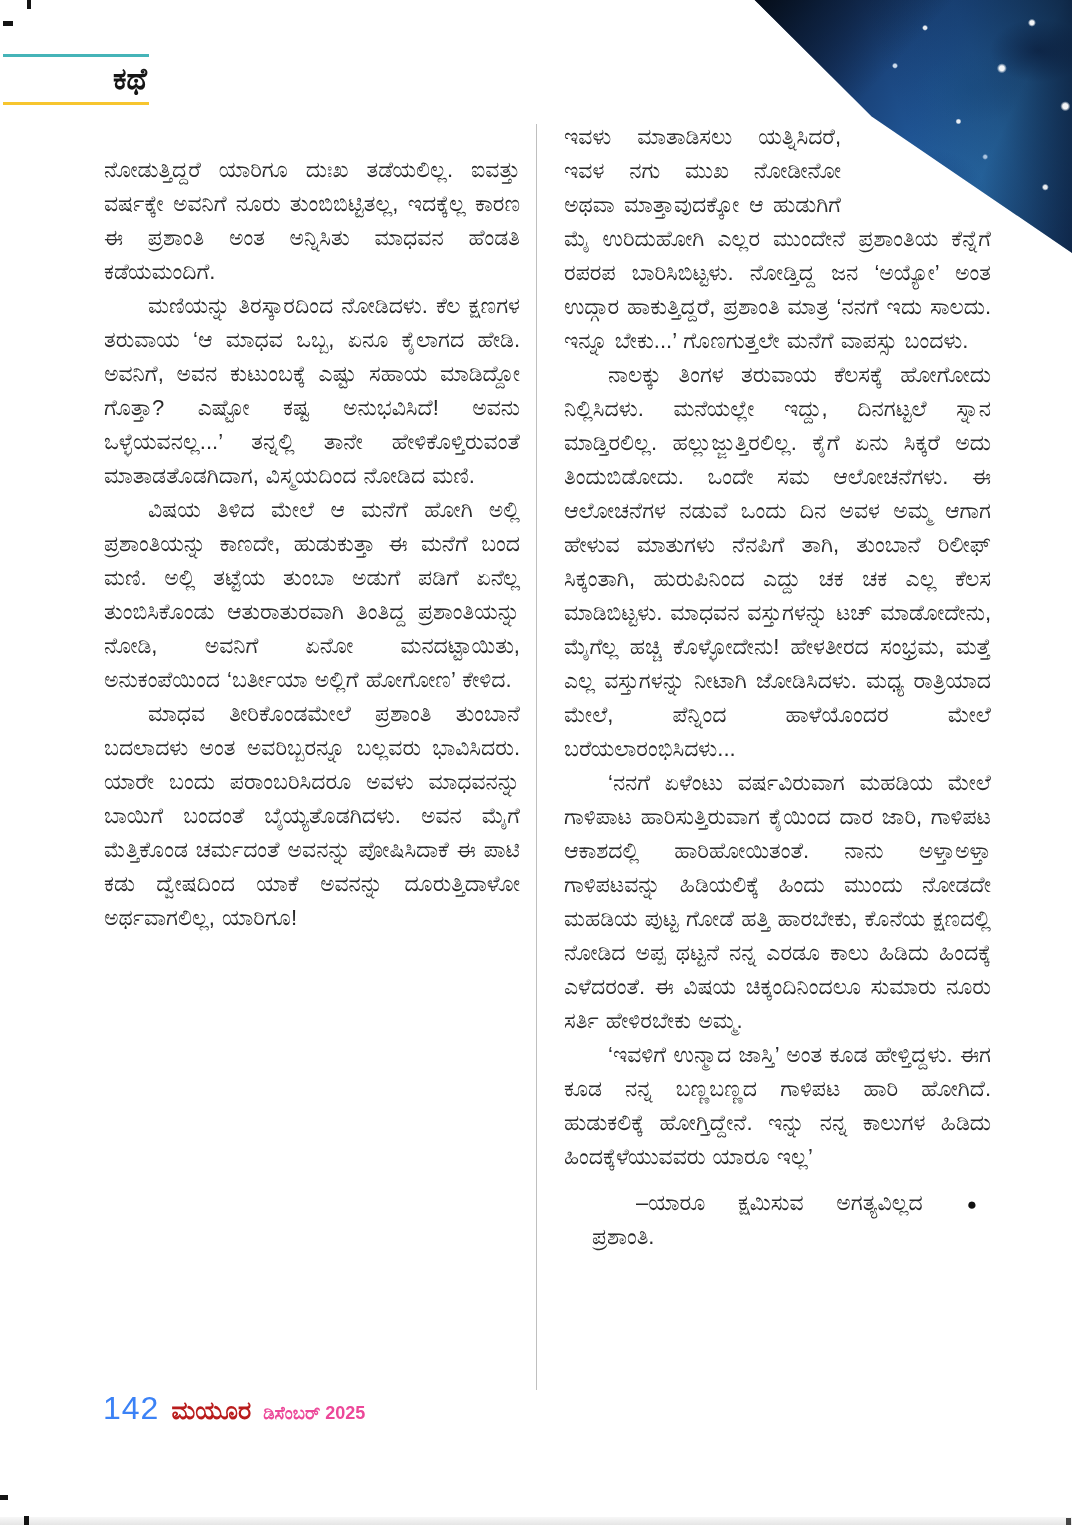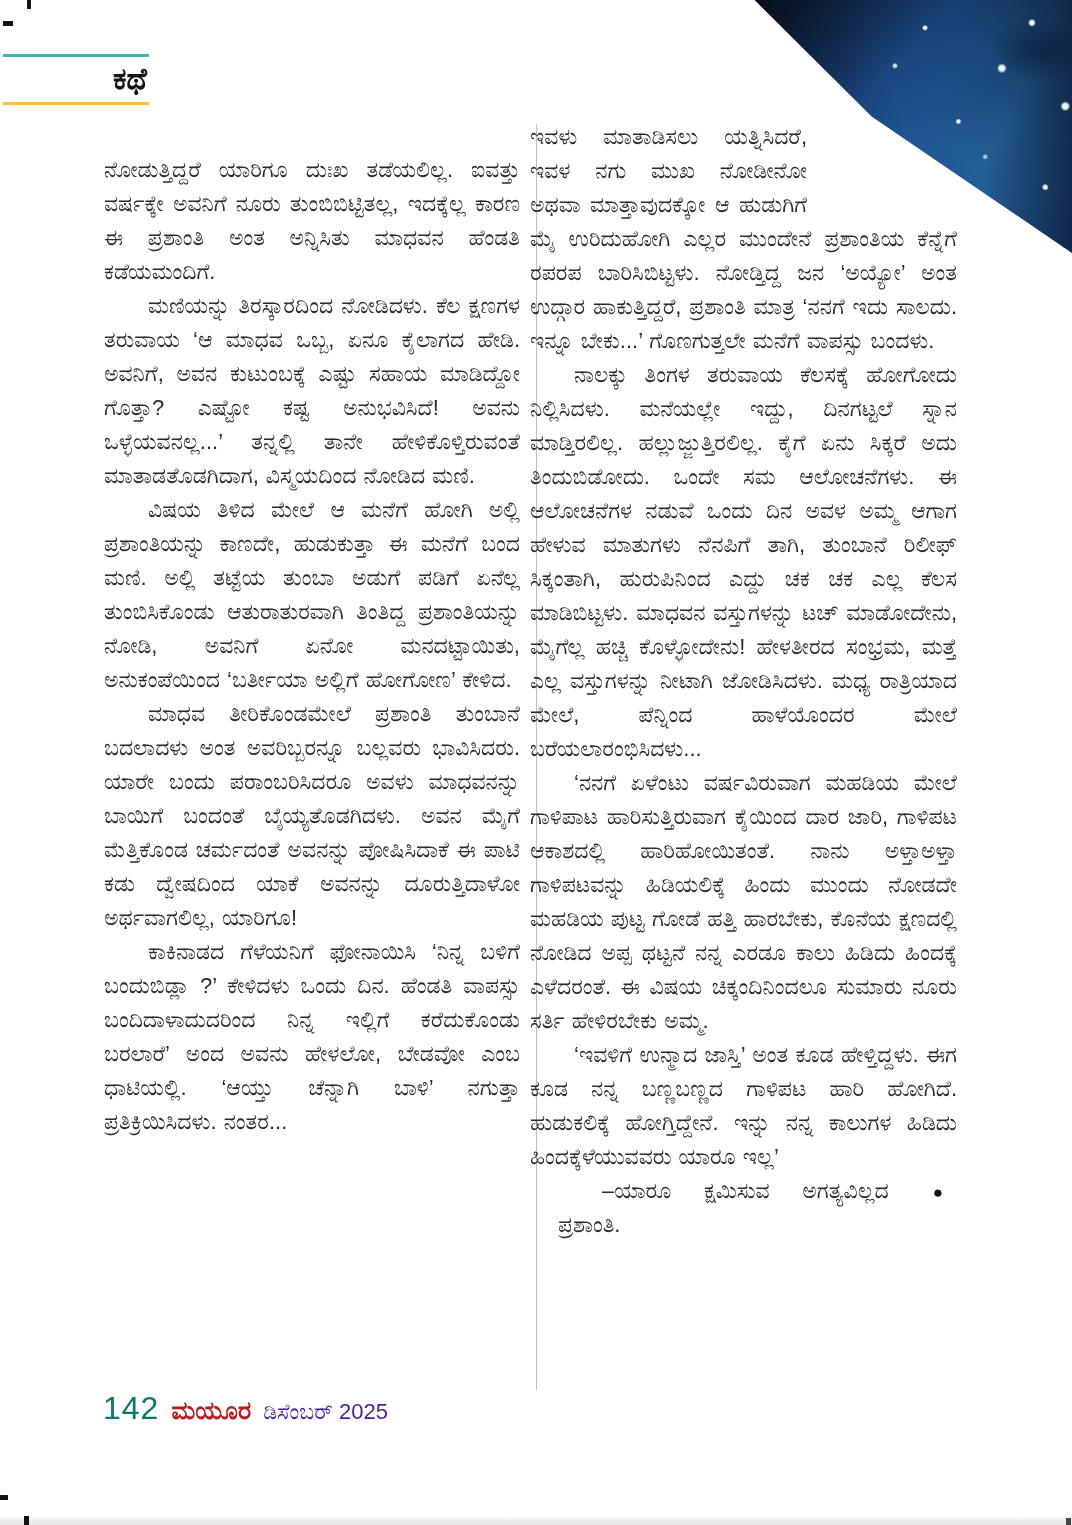--- a/index.html
+++ b/index.html
@@ -50,46 +50,46 @@
       radial-gradient(80px 50px at 70% 35%, rgba(30,90,150,.55), rgba(0,0,0,0) 70%),
       radial-gradient(90px 60px at 55% 75%, rgba(20,60,120,.5),  rgba(0,0,0,0) 70%),
       radial-gradient(70px 45px at 90% 20%, rgba(10,30,70,.6),   rgba(0,0,0,0) 70%),
       
       linear-gradient(115deg, #0c1e3c 0%, #17386a 28%, #1f5493 52%, #2a6fae 72%, #14345f 100%);
   }
 
   
   .column { position:absolute; top:120px; }
   .column.left  { left:104px; width:416px;margin-top:33px; }
-  .column.right { left:530px; width:427px; }
+  .column.right { left:564px; width:427px; }
   .column-rule  { position:absolute; left:536px; top:124px; width:1px; height:1266px; background:#bfbfbf; }
 
   .para {
     margin:0; text-align:justify; text-indent:44px;
     font-size:22px; line-height:34px; color:#2a2a2a;
     word-spacing:1px;
   }
   .para.no-indent { text-indent:0; }
 
   
   .img-spacer { float:right; width:150px; height:70px; }
 
-  .attribution { display:flex; align-items:baseline; margin-top:0; }
+  .attribution { display:flex; align-items:baseline; margin-top:12px; }
   .attribution .attr-text {
     margin-left:28px; font-size:22px; line-height:34px; color:#2a2a2a;
   }
   .attribution .end-bullet {
     margin-left:auto; margin-right:14px; font-size:17px; color:#111; line-height:34px;
   }
 
   
   .footer { position:absolute; left:103px; top:1390px; display:flex; align-items:baseline; gap:12px; }
-  .footer .page-number { font-size:32px; color:#0f766e; letter-spacing:1px; }
+  .footer .page-number { font-size:32px; color:#3b82f6; letter-spacing:1px; }
   .footer .magazine    { font-size:25px; font-weight:bold; color:#b91c1c; }
-  .footer .issue       { font-size:22px; color:#4c1d95; }
+  .footer .issue       { font-size:18px; color:#ec4899;font-weight:bold; }
 
   
   .bottom-shade {
     position:absolute; left:0; top:1517px; width:1072px; height:8px;
     background:linear-gradient(to bottom, rgba(0,0,0,.03), rgba(0,0,0,.10));
   }
 </style>
 </head>
 <body>
 
@@ -105,21 +105,20 @@
   <div class="rule-yellow"></div>
 </div>
 
 <div class="illustration"></div>
 
 <div class="column left">
   <p class="para no-indent">ನೋಡುತ್ತಿದ್ದರೆ ಯಾರಿಗೂ ದುಃಖ ತಡೆಯಲಿಲ್ಲ. ಐವತ್ತು ವರ್ಷಕ್ಕೇ ಅವನಿಗೆ ನೂರು ತುಂಬಿಬಿಟ್ಟಿತಲ್ಲ, ಇದಕ್ಕೆಲ್ಲ ಕಾರಣ ಈ ಪ್ರಶಾಂತಿ ಅಂತ ಅನ್ನಿಸಿತು ಮಾಧವನ ಹೆಂಡತಿ ಕಡೆಯಮಂದಿಗೆ.</p>
   <p class="para">ಮಣಿಯನ್ನು ತಿರಸ್ಕಾರದಿಂದ ನೋಡಿದಳು. ಕೆಲ ಕ್ಷಣಗಳ ತರುವಾಯ ‘ಆ ಮಾಧವ ಒಬ್ಬ, ಏನೂ ಕೈಲಾಗದ ಹೇಡಿ. ಅವನಿಗೆ, ಅವನ ಕುಟುಂಬಕ್ಕೆ ಎಷ್ಟು ಸಹಾಯ ಮಾಡಿದ್ದೋ ಗೊತ್ತಾ? ಎಷ್ಟೋ ಕಷ್ಟ ಅನುಭವಿಸಿದೆ! ಅವನು ಒಳ್ಳೆಯವನಲ್ಲ...’ ತನ್ನಲ್ಲಿ ತಾನೇ ಹೇಳಿಕೊಳ್ತಿರುವಂತೆ ಮಾತಾಡತೊಡಗಿದಾಗ, ವಿಸ್ಮಯದಿಂದ ನೋಡಿದ ಮಣಿ.</p>
   <p class="para">ವಿಷಯ ತಿಳಿದ ಮೇಲೆ ಆ ಮನೆಗೆ ಹೋಗಿ ಅಲ್ಲಿ ಪ್ರಶಾಂತಿಯನ್ನು ಕಾಣದೇ, ಹುಡುಕುತ್ತಾ ಈ ಮನೆಗೆ ಬಂದ ಮಣಿ. ಅಲ್ಲಿ ತಟ್ಟೆಯ ತುಂಬಾ ಅಡುಗೆ ಪಡಿಗೆ ಏನೆಲ್ಲ ತುಂಬಿಸಿಕೊಂಡು ಆತುರಾತುರವಾಗಿ ತಿಂತಿದ್ದ ಪ್ರಶಾಂತಿಯನ್ನು ನೋಡಿ, ಅವನಿಗೆ ಏನೋ ಮನದಟ್ಟಾಯಿತು, ಅನುಕಂಪೆಯಿಂದ ‘ಬರ್ತೀಯಾ ಅಲ್ಲಿಗೆ ಹೋಗೋಣ’ ಕೇಳಿದ.</p>
   <p class="para">ಮಾಧವ ತೀರಿಕೊಂಡಮೇಲೆ ಪ್ರಶಾಂತಿ ತುಂಬಾನೆ ಬದಲಾದಳು ಅಂತ ಅವರಿಬ್ಬರನ್ನೂ ಬಲ್ಲವರು ಭಾವಿಸಿದರು. ಯಾರೇ ಬಂದು ಪರಾಂಬರಿಸಿದರೂ ಅವಳು ಮಾಧವನನ್ನು ಬಾಯಿಗೆ ಬಂದಂತೆ ಬೈಯ್ಯತೊಡಗಿದಳು. ಅವನ ಮೈಗೆ ಮೆತ್ತಿಕೊಂಡ ಚರ್ಮದಂತೆ ಅವನನ್ನು ಪೋಷಿಸಿದಾಕೆ ಈ ಪಾಟಿ ಕಡು ದ್ವೇಷದಿಂದ ಯಾಕೆ ಅವನನ್ನು ದೂರುತ್ತಿದಾಳೋ ಅರ್ಥವಾಗಲಿಲ್ಲ, ಯಾರಿಗೂ!</p>
-  <p class="para">ಕಾಕಿನಾಡದ ಗೆಳೆಯನಿಗೆ ಫೋನಾಯಿಸಿ ‘ನಿನ್ನ ಬಳಿಗೆ ಬಂದುಬಿಡ್ಲಾ ?’ ಕೇಳಿದಳು ಒಂದು ದಿನ. ಹೆಂಡತಿ ವಾಪಸ್ಸು ಬಂದಿದಾಳಾದುದರಿಂದ ನಿನ್ನ ಇಲ್ಲಿಗೆ ಕರೆದುಕೊಂಡು ಬರಲಾರೆ’ ಅಂದ ಅವನು ಹೇಳಲೋ, ಬೇಡವೋ ಎಂಬ ಧಾಟಿಯಲ್ಲಿ. ‘ಆಯ್ತು ಚೆನ್ನಾಗಿ ಬಾಳಿ’ ನಗುತ್ತಾ ಪ್ರತಿಕ್ರಿಯಿಸಿದಳು. ನಂತರ...</p>
 </div>
 
 <div class="column-rule"></div>
 
 <div class="column right">
   <p class="para no-indent"><span class="img-spacer"></span><span>ಇವಳು ಮಾತಾಡಿಸಲು ಯತ್ನಿಸಿದರೆ, ಇವಳ ನಗು ಮುಖ ನೋಡೀನೋ ಅಥವಾ ಮಾತ್ತಾವುದಕ್ಕೋ ಆ ಹುಡುಗಿಗೆ ಮೈ ಉರಿದುಹೋಗಿ ಎಲ್ಲರ ಮುಂದೇನೆ ಪ್ರಶಾಂತಿಯ ಕೆನ್ನೆಗೆ ರಪರಪ ಬಾರಿಸಿಬಿಟ್ಟಳು. ನೋಡ್ತಿದ್ದ ಜನ ‘ಅಯ್ಯೋ’ ಅಂತ ಉದ್ಗಾರ ಹಾಕುತ್ತಿದ್ದರೆ, ಪ್ರಶಾಂತಿ ಮಾತ್ರ ‘ನನಗೆ ಇದು ಸಾಲದು. ಇನ್ನೂ ಬೇಕು...’ ಗೊಣಗುತ್ತಲೇ ಮನೆಗೆ ವಾಪಸ್ಸು ಬಂದಳು.</span></p>
   <p class="para">ನಾಲಕ್ಕು ತಿಂಗಳ ತರುವಾಯ ಕೆಲಸಕ್ಕೆ ಹೋಗೋದು ನಿಲ್ಲಿಸಿದಳು. ಮನೆಯಲ್ಲೇ ಇದ್ದು, ದಿನಗಟ್ಟಲೆ ಸ್ನಾನ ಮಾಡ್ತಿರಲಿಲ್ಲ. ಹಲ್ಲುಜ್ಜುತ್ತಿರಲಿಲ್ಲ. ಕೈಗೆ ಏನು ಸಿಕ್ಕರೆ ಅದು ತಿಂದುಬಿಡೋದು. ಒಂದೇ ಸಮ ಆಲೋಚನೆಗಳು. ಈ ಆಲೋಚನೆಗಳ ನಡುವೆ ಒಂದು ದಿನ ಅವಳ ಅಮ್ಮ ಆಗಾಗ ಹೇಳುವ ಮಾತುಗಳು ನೆನಪಿಗೆ ತಾಗಿ, ತುಂಬಾನೆ ರಿಲೀಫ್ ಸಿಕ್ಕಂತಾಗಿ, ಹುರುಪಿನಿಂದ ಎದ್ದು ಚಕ ಚಕ ಎಲ್ಲ ಕೆಲಸ ಮಾಡಿಬಿಟ್ಟಳು. ಮಾಧವನ ವಸ್ತುಗಳನ್ನು ಟಚ್ ಮಾಡೋದೇನು, ಮೈಗೆಲ್ಲ ಹಚ್ಚಿ ಕೊಳ್ಳೋದೇನು! ಹೇಳತೀರದ ಸಂಭ್ರಮ, ಮತ್ತೆ ಎಲ್ಲ ವಸ್ತುಗಳನ್ನು ನೀಟಾಗಿ ಜೋಡಿಸಿದಳು. ಮಧ್ಯ ರಾತ್ರಿಯಾದ ಮೇಲೆ, ಪೆನ್ನಿಂದ ಹಾಳೆಯೊಂದರ ಮೇಲೆ ಬರೆಯಲಾರಂಭಿಸಿದಳು...</p>
   <p class="para">‘ನನಗೆ ಏಳೆಂಟು ವರ್ಷವಿರುವಾಗ ಮಹಡಿಯ ಮೇಲೆ ಗಾಳಿಪಾಟ ಹಾರಿಸುತ್ತಿರುವಾಗ ಕೈಯಿಂದ ದಾರ ಜಾರಿ, ಗಾಳಿಪಟ ಆಕಾಶದಲ್ಲಿ ಹಾರಿಹೋಯಿತಂತೆ. ನಾನು ಅಳ್ತಾಅಳ್ತಾ ಗಾಳಿಪಟವನ್ನು ಹಿಡಿಯಲಿಕ್ಕೆ ಹಿಂದು ಮುಂದು ನೋಡದೇ ಮಹಡಿಯ ಪುಟ್ಟ ಗೋಡೆ ಹತ್ತಿ ಹಾರಬೇಕು, ಕೊನೆಯ ಕ್ಷಣದಲ್ಲಿ ನೋಡಿದ ಅಪ್ಪ ಥಟ್ಟನೆ ನನ್ನ ಎರಡೂ ಕಾಲು ಹಿಡಿದು ಹಿಂದಕ್ಕೆ ಎಳೆದರಂತೆ. ಈ ವಿಷಯ ಚಿಕ್ಕಂದಿನಿಂದಲೂ ಸುಮಾರು ನೂರು ಸರ್ತಿ ಹೇಳಿರಬೇಕು ಅಮ್ಮ.</p>
   <p class="para">‘ಇವಳಿಗೆ ಉನ್ಮಾದ ಜಾಸ್ತಿ’ ಅಂತ ಕೂಡ ಹೇಳ್ತಿದ್ದಳು. ಈಗ ಕೂಡ ನನ್ನ ಬಣ್ಣಬಣ್ಣದ ಗಾಳಿಪಟ ಹಾರಿ ಹೋಗಿದೆ. ಹುಡುಕಲಿಕ್ಕೆ ಹೋಗ್ತಿದ್ದೇನೆ. ಇನ್ನು ನನ್ನ ಕಾಲುಗಳ ಹಿಡಿದು ಹಿಂದಕ್ಕೆಳೆಯುವವರು ಯಾರೂ ಇಲ್ಲ’</p>
   <p class="para attribution">

